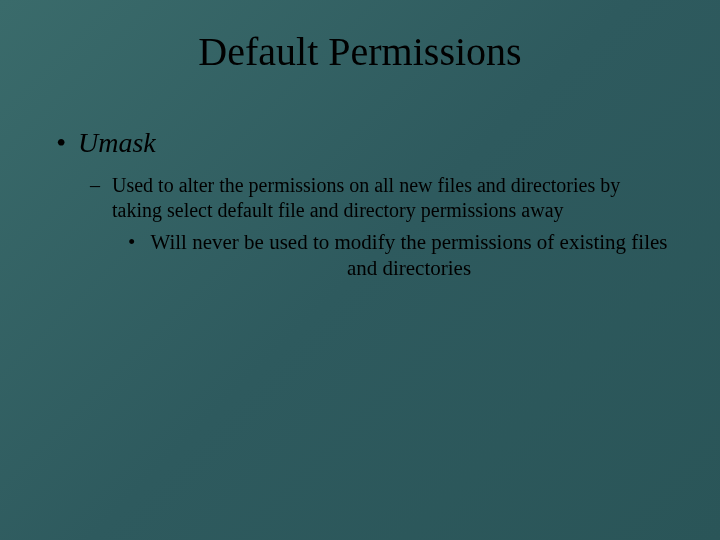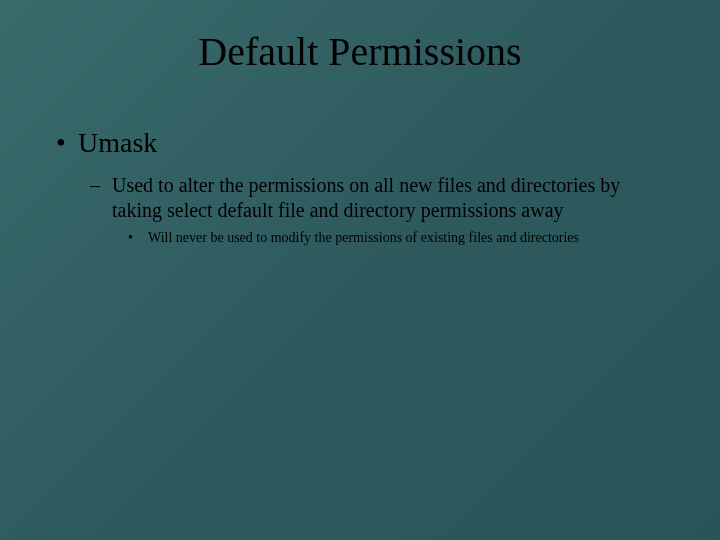--- a/index.html
+++ b/index.html
@@ -26,20 +26,21 @@
     margin: 0 0 52px 0;
     font-weight: normal;
     color: #000;
   }
   .l1 {
     font-size: 28px;
     margin: 0 0 14px 0;
     padding-left: 28px;
     position: relative;
     color: #000;
+    font-style: italic;
   }
   .l1::before {
     content: "•";
     position: absolute;
     left: 6px;
     top: 0;
   }
   .l2 {
     font-size: 20px;
     margin: 0 0 4px 0;
@@ -48,26 +49,27 @@
     line-height: 1.25;
     color: #000;
   }
   .l2::before {
     content: "–";
     position: absolute;
     left: 40px;
     top: 0;
   }
   .l3 {
-    font-size: 14px;
+    font-size: 21px;
     margin: 6px 0 4px 0;
     padding-left: 98px;
     position: relative;
     line-height: 1.25;
     color: #000;
+    text-align: center;
   }
   .l3::before {
     content: "•";
     position: absolute;
     left: 78px;
     top: 0;
   }
 </style>
 </head>
 <body>

